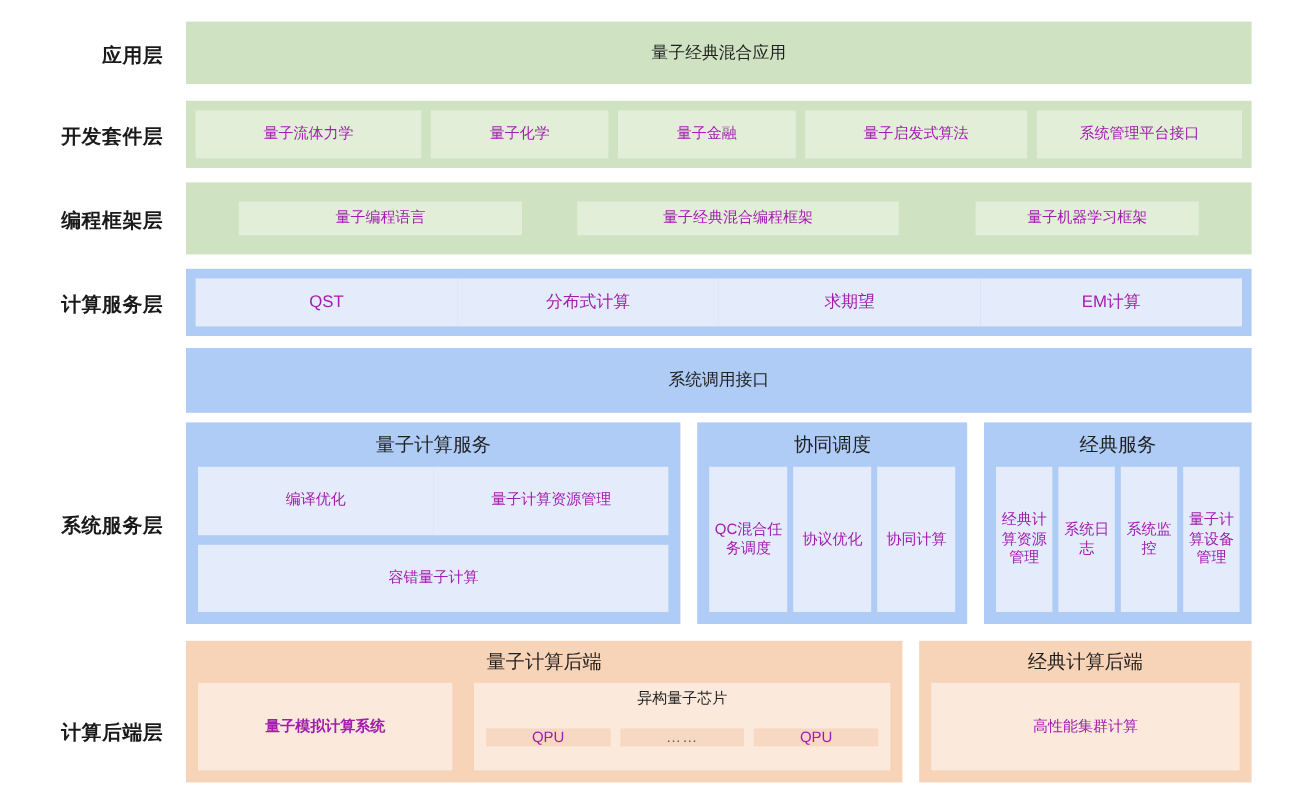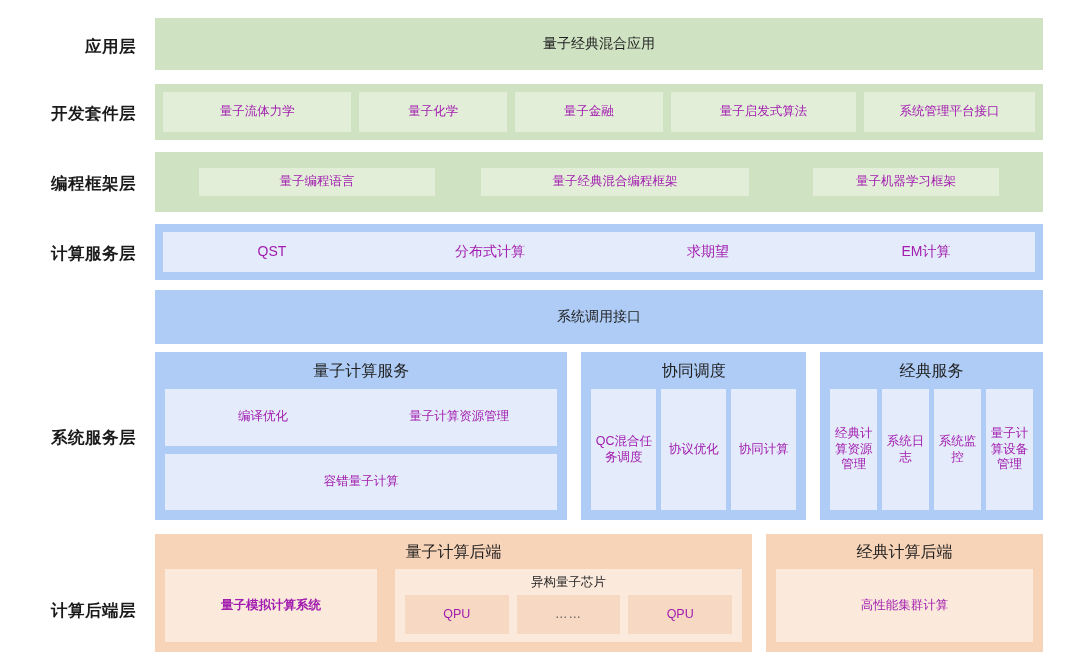--- a/index.html
+++ b/index.html
@@ -138,21 +138,21 @@
   #sim-chip { width: 212px; font-weight: bold; }
   #hetero-box {
     flex: 1;
     background: #fbe9dc;
     display: flex;
     flex-direction: column;
     align-items: center;
     padding: 4px 10px 8px 10px;
   }
   #hetero-title { font-size: 12.5px; color: #1f1f1f; padding: 1px 0 4px 0; }
-  #qpu-row { display: flex; gap: 8px; width: 100%; flex: 1; }
+  #qpu-row { display: flex; gap: 8px; width: 100%; flex: 1; align-items: center; }
   #qpu-row .chip { flex: 1; font-size: 12.5px; }
   .dots { letter-spacing: 1px; color: #5a5a5a; }
   #hpc-chip { flex: 1; }
 </style>
 </head>
 <body>
 
 <div id="diagram">
 
   <div class="layer-label" style="top:36px;">应用层</div>

